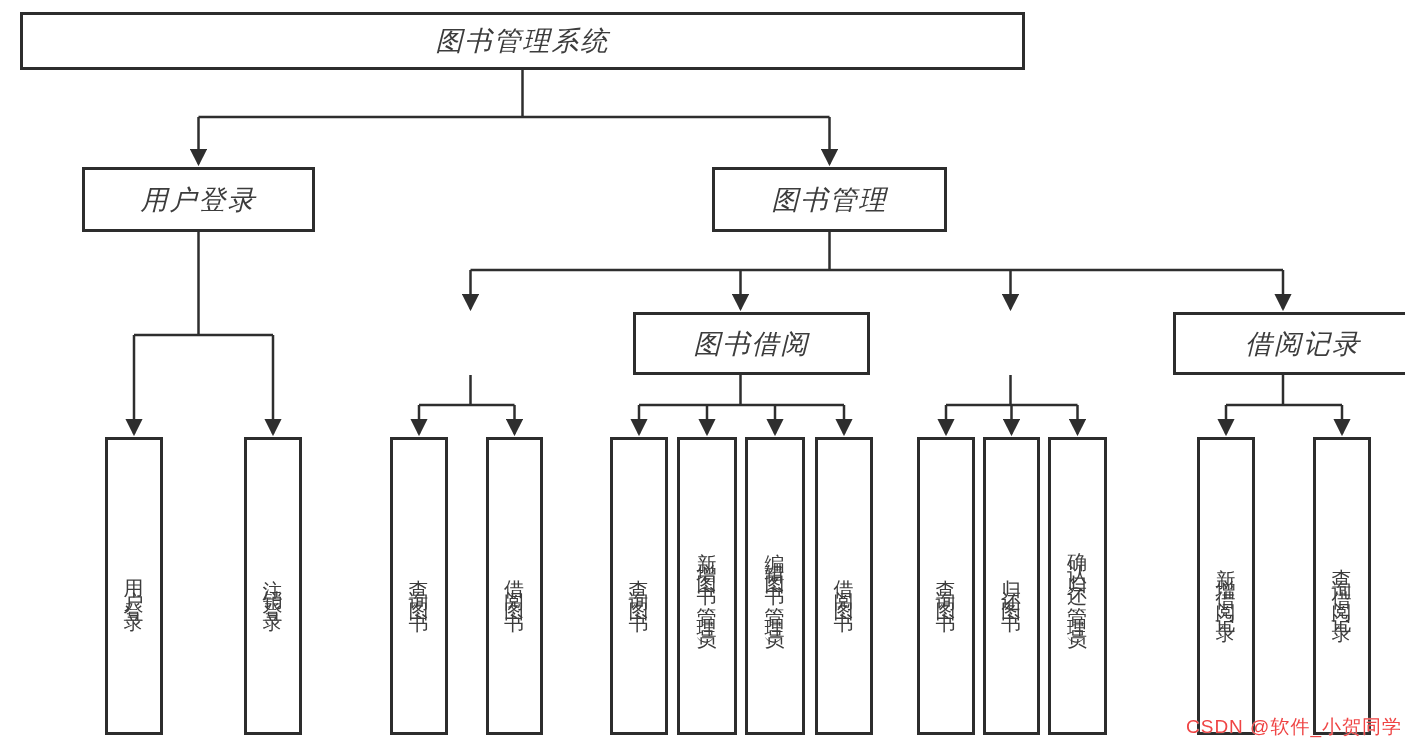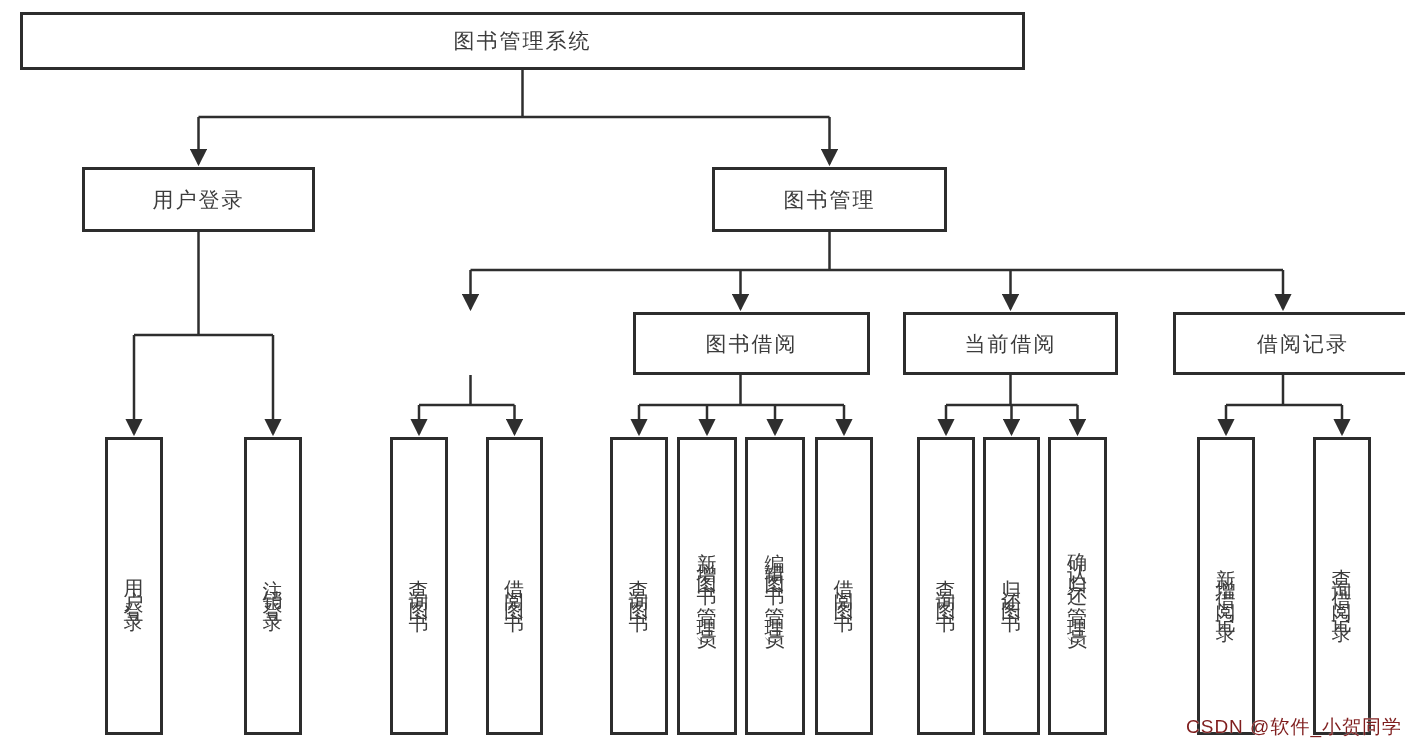--- a/index.html
+++ b/index.html
@@ -6,28 +6,28 @@
   .stage{
     position:relative;width:1405px;height:747px;background:#ffffff;
     font-family:"Liberation Sans","DejaVu Sans",sans-serif;overflow:hidden;
   }
   .wires{position:absolute;left:0;top:0;pointer-events:none;}
   .node{
     position:absolute;box-sizing:border-box;background:#ffffff;
     border:3px solid #2d2d2d;display:flex;align-items:center;justify-content:center;
     color:#3c3c3c;
   }
-  .node.h .lbl{font-size:21px;letter-spacing:2px;white-space:nowrap;}
+  .node.h .lbl{font-size:27px;letter-spacing:2px;white-space:nowrap;font-style:italic;}
   .node.v .lbl{
     writing-mode:vertical-rl;text-orientation:mixed;
     font-size:20px;letter-spacing:11px;line-height:1;white-space:nowrap;
   }
   .watermark{
     position:absolute;left:1186px;top:714px;
-    font-size:19px;color:#7f1d1d;letter-spacing:1px;white-space:nowrap;
+    font-size:19px;color:#ef4444;letter-spacing:1px;white-space:nowrap;
     text-shadow:0 0 1px #ffffff;
   }
 </style>
 </head>
 <body>
 
 <div class="stage">
 
   <svg class="wires" width="1405" height="747" viewBox="0 0 1405 747">
     <defs>
@@ -86,23 +86,20 @@
   <div class="node h" style="left:82px;top:167px;width:233px;height:65px">
     <span class="lbl">用户登录</span>
   </div>
   <div class="node h" style="left:712px;top:167px;width:235px;height:65px">
     <span class="lbl">图书管理</span>
   </div>
 
   <div class="node h" style="left:633px;top:312px;width:237px;height:63px">
     <span class="lbl">图书借阅</span>
   </div>
-  <div class="node h" style="left:903px;top:312px;width:215px;height:63px">
-    <span class="lbl">当前借阅</span>
-  </div>
   <div class="node h" style="left:1173px;top:312px;width:260px;height:63px">
     <span class="lbl">借阅记录</span>
   </div>
 
   <div class="node v" style="left:105px;top:437px;width:58px;height:298px">
     <span class="lbl">用户登录</span>
   </div>
   <div class="node v" style="left:244px;top:437px;width:58px;height:298px">
     <span class="lbl">注销登录</span>
   </div>

